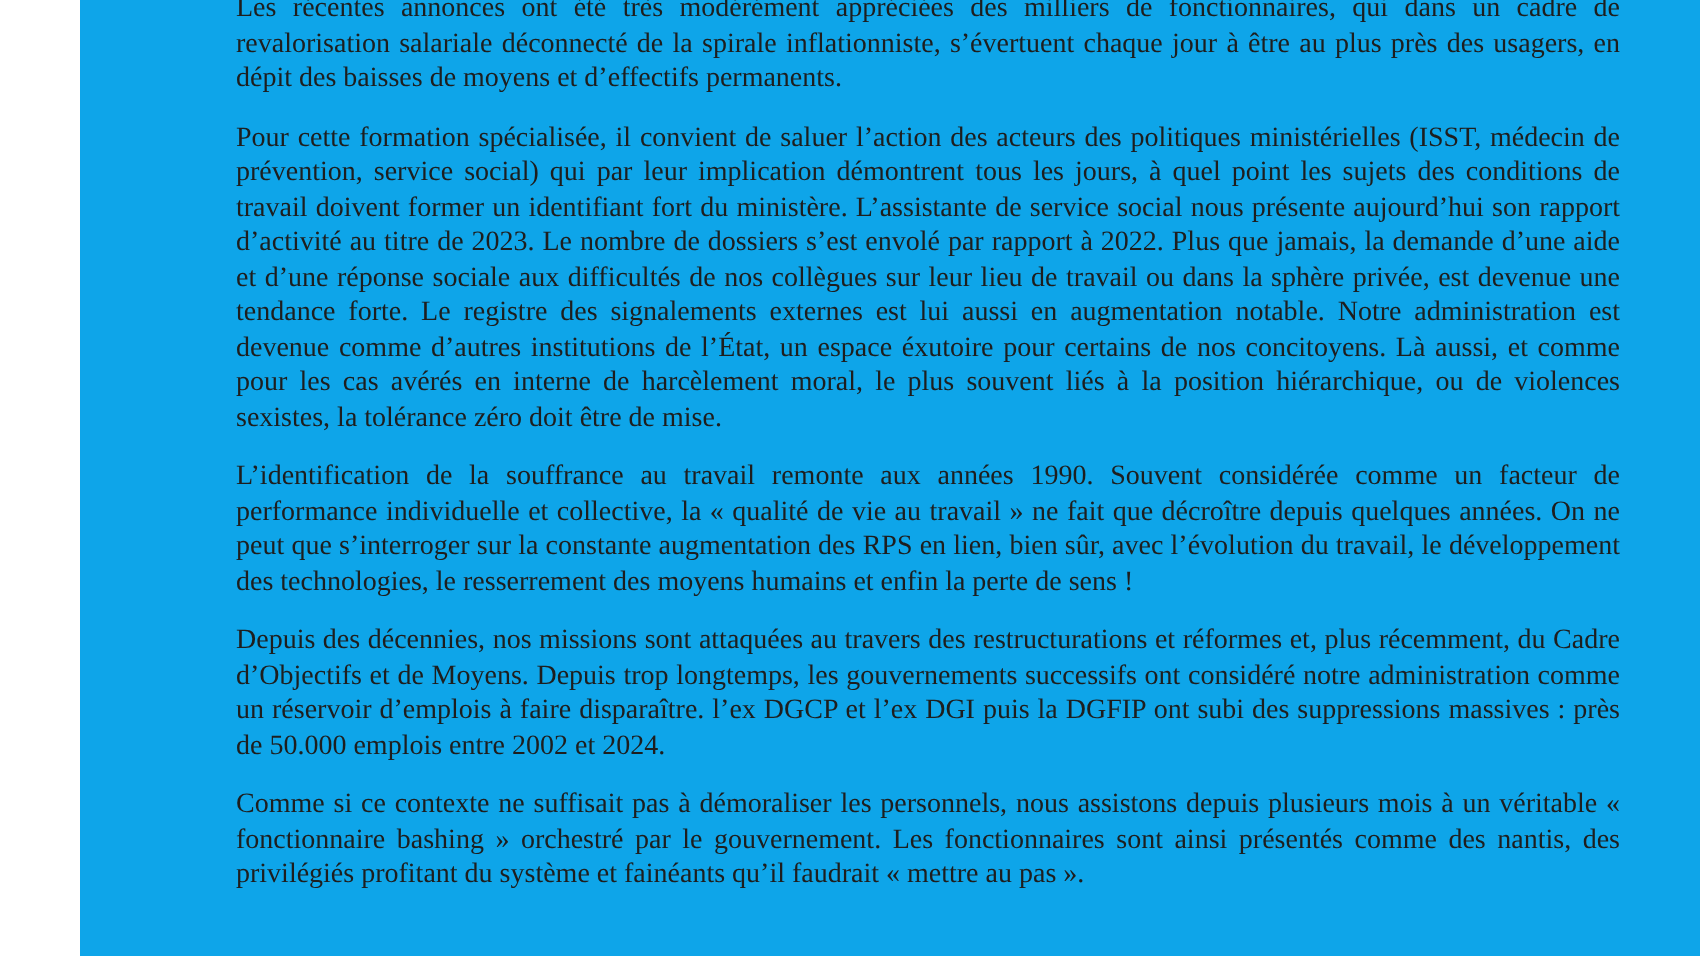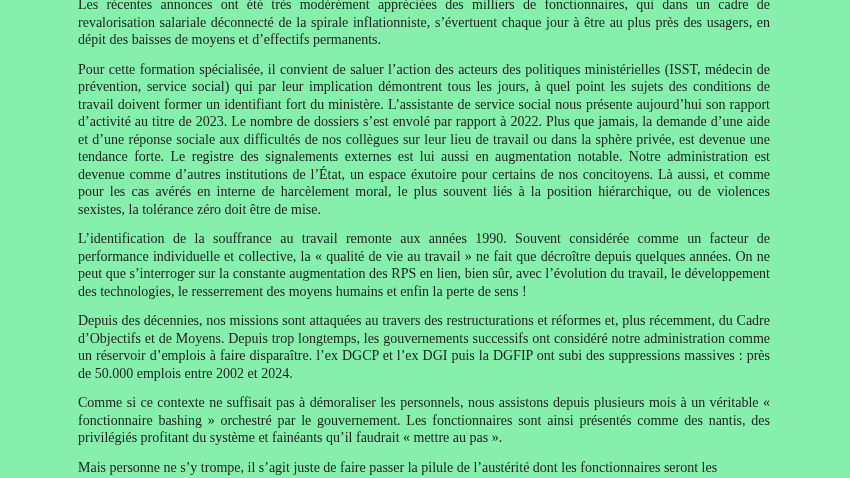--- a/index.html
+++ b/index.html
@@ -9,21 +9,22 @@
   body {
     width: 850px;
     height: 478px;
     overflow: hidden;
     background: #ffffff;
     position: relative;
   }
   .page {
     position: absolute;
     inset: 0;
-    background: #86efac;
+    background: #0ea5e9;
+    margin-left: 40px;
   }
   .doc {
     position: absolute;
     left: 78px;
     top: -4px;
     width: 692px;
     font-family: "Liberation Serif", "DejaVu Serif", serif;
     font-size: 14px;
     line-height: 17.5px;
     color: #1e1e1e;
@@ -38,15 +39,14 @@
 </head>
 <body>
 
 <main class="page">
   <article class="doc">
     <p>Les récentes annonces ont été très modérément appréciées des milliers de fonctionnaires, qui dans un cadre de revalorisation salariale déconnecté de la spirale inflationniste, s’évertuent chaque jour à être au plus près des usagers, en dépit des baisses de moyens et d’effectifs permanents.</p>
     <p>Pour cette formation spécialisée, il convient de saluer l’action des acteurs des politiques ministérielles (ISST, médecin de prévention, service social) qui par leur implication démontrent tous les jours, à quel point les sujets des conditions de travail doivent former un identifiant fort du ministère. L’assistante de service social nous présente aujourd’hui son rapport d’activité au titre de 2023. Le nombre de dossiers s’est envolé par rapport à 2022. Plus que jamais, la demande d’une aide et d’une réponse sociale aux difficultés de nos collègues sur leur lieu de travail ou dans la sphère privée, est devenue une tendance forte. Le registre des signalements externes est lui aussi en augmentation notable. Notre administration est devenue comme d’autres institutions de l’État, un espace éxutoire pour certains de nos concitoyens. Là aussi, et comme pour les cas avérés en interne de harcèlement moral, le plus souvent liés à la position hiérarchique, ou de violences sexistes, la tolérance zéro doit être de mise.</p>
     <p>L’identification de la souffrance au travail remonte aux années 1990. Souvent considérée comme un facteur de performance individuelle et collective, la « qualité de vie au travail » ne fait que décroître depuis quelques années. On ne peut que s’interroger sur la constante augmentation des RPS en lien, bien sûr, avec l’évolution du travail, le développement des technologies, le resserrement des moyens humains et enfin la perte de sens !</p>
     <p>Depuis des décennies, nos missions sont attaquées au travers des restructurations et réformes et, plus récemment, du Cadre d’Objectifs et de Moyens. Depuis trop longtemps, les gouvernements successifs ont considéré notre administration comme un réservoir d’emplois à faire disparaître. l’ex DGCP et l’ex DGI puis la DGFIP ont subi des suppressions massives : près de 50.000 emplois entre 2002 et 2024.</p>
     <p>Comme si ce contexte ne suffisait pas à démoraliser les personnels, nous assistons depuis plusieurs mois à un véritable « fonctionnaire bashing » orchestré par le gouvernement. Les fonctionnaires sont ainsi présentés comme des nantis, des privilégiés profitant du système et fainéants qu’il faudrait « mettre au pas ».</p>
-    <p>Mais personne ne s’y trompe, il s’agit juste de faire passer la pilule de l’austérité dont les fonctionnaires seront les</p>
   </article>
 </main>
 
 </body></html>

